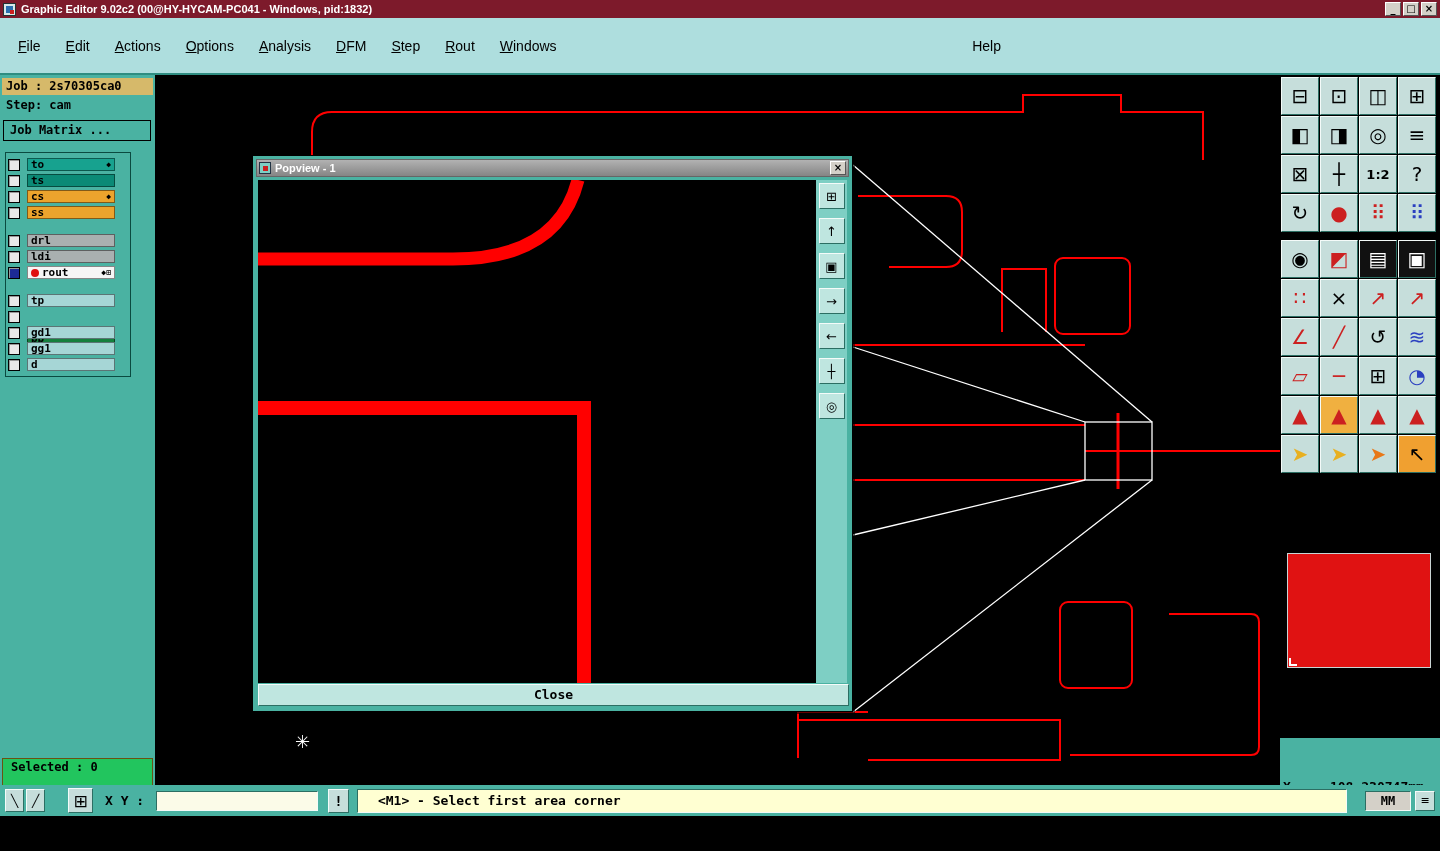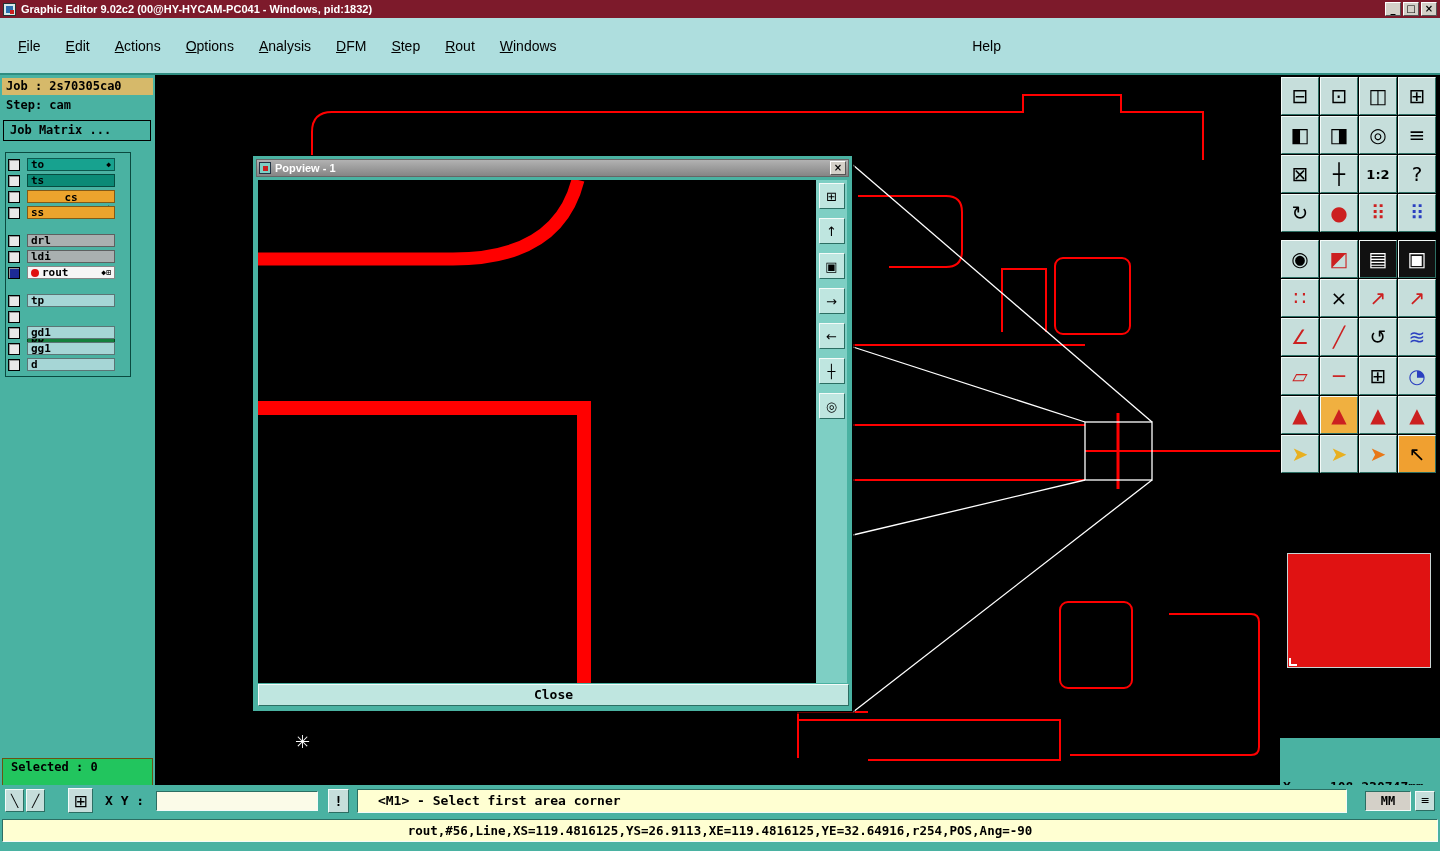--- a/index.html
+++ b/index.html
@@ -169,21 +169,21 @@
         </div>
         <div class="layer-row">
           <span class="layer-cb"></span>
           <span class="layer-bar" style="background: rgb(11, 138, 118);">
             <span>ts</span>
             <span class="layer-marker"></span>
           </span>
         </div>
         <div class="layer-row">
           <span class="layer-cb"></span>
-          <span class="layer-bar" style="background: rgb(236, 164, 45); flex-direction: column;">
+          <span class="layer-bar" style="background: rgb(236, 164, 45);">
             <span>cs</span>
             <span class="layer-marker">◆</span>
           </span>
         </div>
         <div class="layer-row">
           <span class="layer-cb"></span>
           <span class="layer-bar" style="background: rgb(236, 164, 45);">
             <span>ss</span>
             <span class="layer-marker"></span>
           </span>
@@ -384,17 +384,14 @@
       </span>
     <span class="bb-tool" id="grid-toggle">⊞</span>
     <span class="xy-label">X Y : </span>
     <input id="xy-input" value="" style="">
     <span class="bb-tool" id="alert-btn">!</span>
     <span id="prompt-field">&lt;M1&gt; - Select first area corner</span>
     <span id="units-box">MM</span>
     <span class="bb-tool" id="units-btn">≡</span>
   </div>
 
-  <div id="statusbar">
-    <div id="status-field">rout,#56,Line,XS=119.4816125,YS=26.9113,XE=119.4816125,YE=32.64916,r254,POS,Ang=-90</div>
-  </div>
 
 </div>
 
 </body></html>

